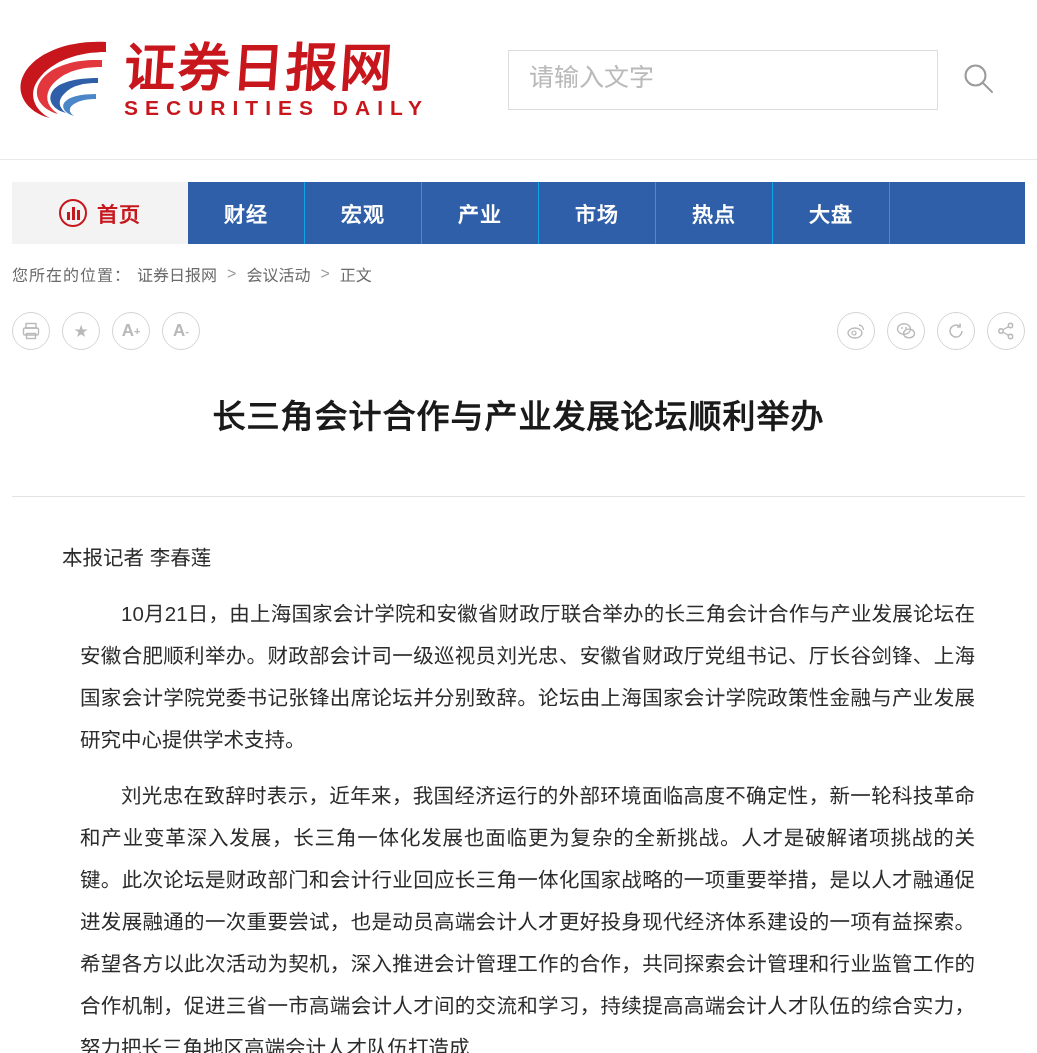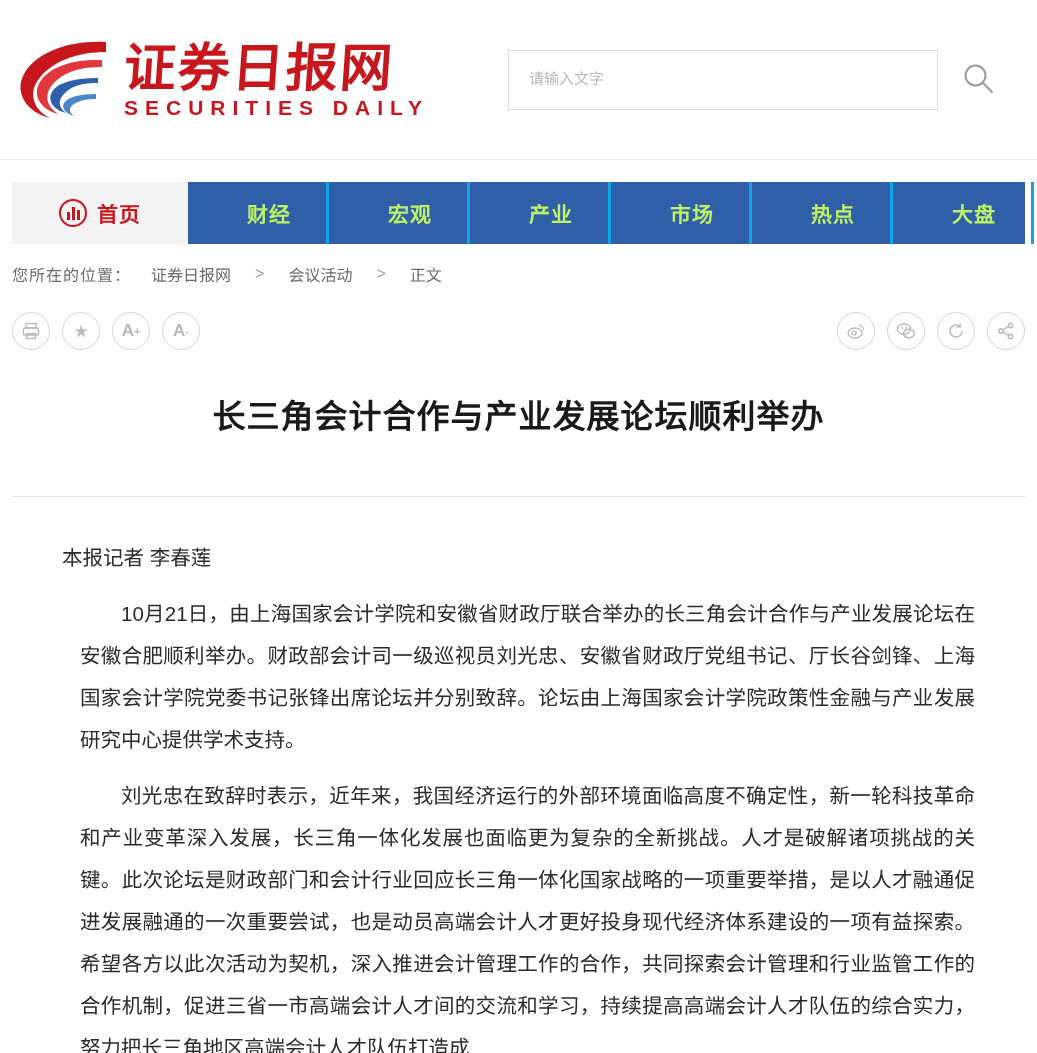--- a/index.html
+++ b/index.html
@@ -50,52 +50,51 @@
     width: 430px;
     height: 60px;
     border: 1px solid #dcdcdc;
     background: #fff;
     display: flex;
     align-items: center;
     padding: 0 18px;
   }
   .search-box input {
     border: 0; outline: 0; width: 100%;
-    font-size: 15px;
+    font-size: 25px;
     color: #333;
     background: transparent;
-    font-family: Liberation Serif, serif;
+    font-family: Liberation Mono, monospace;
   }
   .search-box input::placeholder { color: #b9b9b9; }
   .search-btn {
     width: 80px; height: 60px;
     display: flex; align-items: center; justify-content: center;
     background: transparent; border: 0; cursor: pointer;
   }
 
   
   .nav {
     margin: 22px 12px 0 12px;
     height: 62px;
     background: #2f5fa8;
     display: flex;
     align-items: stretch;
-    gap: 24px;
   }
   .nav-item {
     flex: 0 0 auto;
     min-width: 117px;
     display: flex;
     align-items: center;
     justify-content: center;
-    color: #bef264;
+    color: #ffffff;
     font-size: 21px;
     font-weight: bold;
     letter-spacing: 1px;
-    border-right: 3px solid #0ea5e9;
+    border-right: 1px solid #0ea5e9;
     cursor: pointer;
   }
   .nav-item.home {
     background: #f3f3f3;
     color: #c8161d;
     min-width: 176px;
     border-right: 0;
   }
   .nav-item.home .home-ico {
     width: 28px; height: 28px;
@@ -108,21 +107,21 @@
   .bar { width: 3px; background: #c8161d; margin: 0 1px; }
   .b1 { height: 8px; } .b2 { height: 13px; } .b3 { height: 10px; }
 
   
   .breadcrumb {
     margin: 18px 12px 0 12px;
     font-size: 16px;
     color: #6b6b6b;
     display: flex;
     align-items: center;
-    gap: 20px;
+    gap: 6px;
   }
   .breadcrumb .label { letter-spacing: 1px; }
   .breadcrumb a { color: #6b6b6b; text-decoration: none; cursor: pointer; }
   .breadcrumb .sep { color: #9a9a9a; margin: 0 4px; }
 
   
   .toolrow {
     margin: 22px 12px 0 12px;
     display: flex;
     align-items: center;

